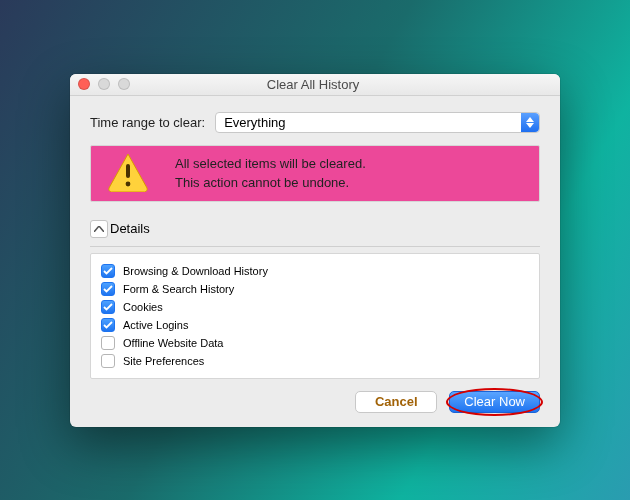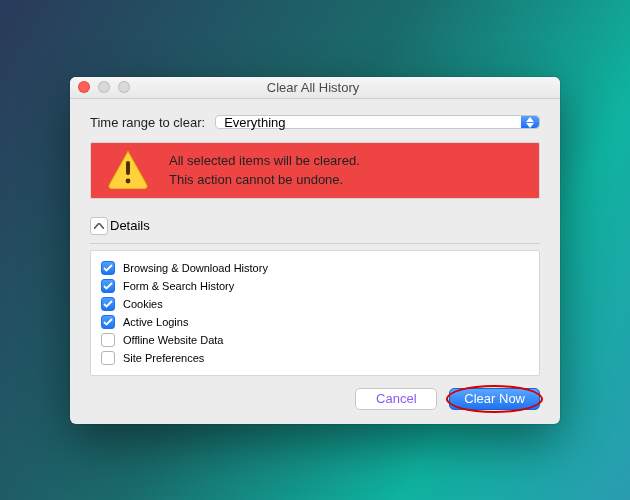--- a/index.html
+++ b/index.html
@@ -41,43 +41,43 @@
       position: absolute; left: 0; right: 4px; text-align: center;
       font-size: 13px; color: #4a4a4a;
     }
     .content { padding: 16px 20px 14px 20px; }
     .row-range {
       display: flex; align-items: center; gap: 10px; margin-bottom: 12px;
     }
     .row-range label { font-size: 13px; color: #222; }
     .select {
       flex: 1;
-      height: 14px;
+      height: 21px;
       background: #fff;
       border: 1px solid #c8c8c8;
       border-radius: 4px;
       display: flex; align-items: center;
       position: relative;
       padding: 0 8px;
       font-size: 13px;
     }
     .select .sel-btn {
       position: absolute; right: 0; top: 0; bottom: 0; width: 18px;
       background: linear-gradient(#5aa0ff, #1e6ff0);
       border-top-right-radius: 4px; border-bottom-right-radius: 4px;
       display: flex; flex-direction: column; align-items: center; justify-content: center;
       gap: 1px;
     }
     .sel-btn svg { display: block; }
     .warning-box {
-      background: #ef4444;
+      background: #ec4899;
       border: 1px solid #d6d6d6;
       border-radius: 2px;
       padding: 6px 16px;
-      display: flex; align-items: center; gap: 20px;
+      display: flex; align-items: center; gap: 26px;
       margin-bottom: 14px;
     }
     .warn-text { font-size: 13px; line-height: 1.5; color: #222; }
     .details-header {
       display: flex; align-items: center; gap: 2px;
       padding: 4px 0 8px 0;
       border-bottom: 1px solid #cfcfcf;
     }
     .disclosure {
       width: 18px; height: 18px;
@@ -120,21 +120,22 @@
       height: 22px;
       border-radius: 5px;
       font-size: 13px;
       display: flex; align-items: center; justify-content: center;
       padding: 0 14px;
       cursor: default;
     }
     .btn.cancel {
       background: #fff;
       border: 1px solid #c8c8c8;
-      color: #8b5cf6;
+      color: #a16207;
+      font-weight: bold;
     }
     .btn.primary {
       background: linear-gradient(#5aa5ff, #1e74f0);
       border: 1px solid #1a63d6;
       color: #fff;
       position: relative;
     }
     .highlight-ring {
       position: absolute;
       left: -4px; right: -4px; top: -4px; bottom: -4px;

